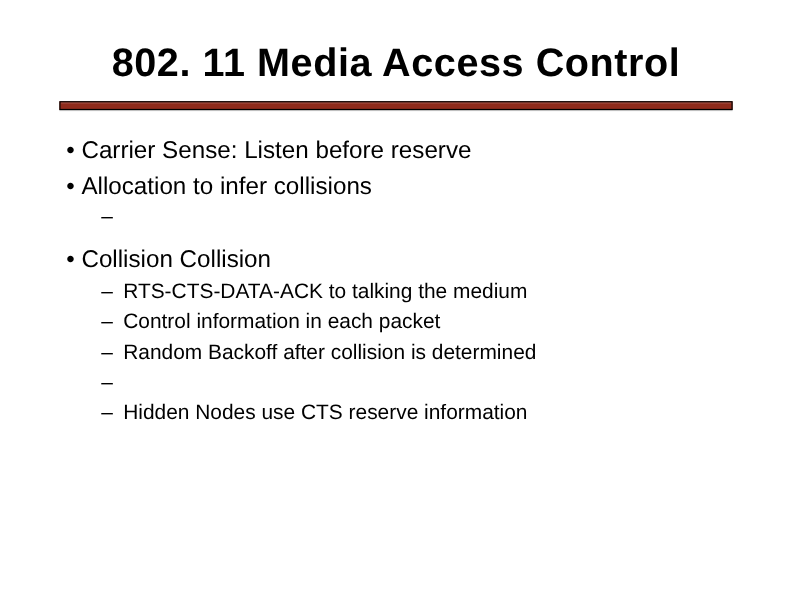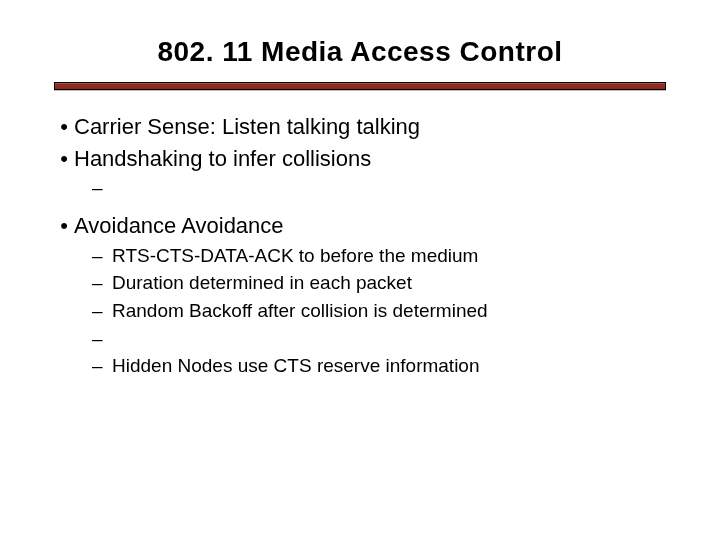--- a/index.html
+++ b/index.html
@@ -14,21 +14,21 @@
     color: #000;
     overflow: hidden;
   }
   .slide {
     padding: 36px 54px 0 54px;
     box-sizing: border-box;
     width: 100%;
     height: 100%;
   }
   .title {
-    font-size: 28px;
+    font-size: 36px;
     font-weight: bold;
     text-align: center;
     margin: 0 0 14px 0;
     letter-spacing: 0.5px;
   }
   .rule {
     height: 8px;
     width: 100%;
     background: #8f2b1c;
     border: 1px solid #000;
@@ -65,44 +65,44 @@
 <body>
 
 <div class="slide">
   <h1 class="title">802. 11 Media Access Control</h1>
   <div class="rule"></div>
 
   <div class="content">
 
     <div class="l1">
       <span class="bullet">•</span>
-      <span>Carrier Sense:  Listen talking talking</span>
+      <span>Carrier Sense:  Listen before reserve</span>
     </div>
 
     <div class="l1">
       <span class="bullet">•</span>
-      <span>Handshaking to infer collisions</span>
+      <span>Allocation to infer collisions</span>
     </div>
     <div class="l2">
       <span class="dash">–</span>
     </div>
 
     <div class="spacer-sm"></div>
 
     <div class="l1">
       <span class="bullet">•</span>
-      <span>Avoidance Avoidance</span>
+      <span>Collision Collision</span>
     </div>
     <div class="l2">
       <span class="dash">–</span>
-      <span>RTS-CTS-DATA-ACK to before the medium</span>
+      <span>RTS-CTS-DATA-ACK to talking the medium</span>
     </div>
     <div class="l2">
       <span class="dash">–</span>
-      <span>Duration determined in each packet</span>
+      <span>Control information in each packet</span>
     </div>
     <div class="l2">
       <span class="dash">–</span>
       <span>Random Backoff after collision is determined</span>
     </div>
     <div class="l2">
       <span class="dash">–</span>
     </div>
     <div class="l2">
       <span class="dash">–</span>

